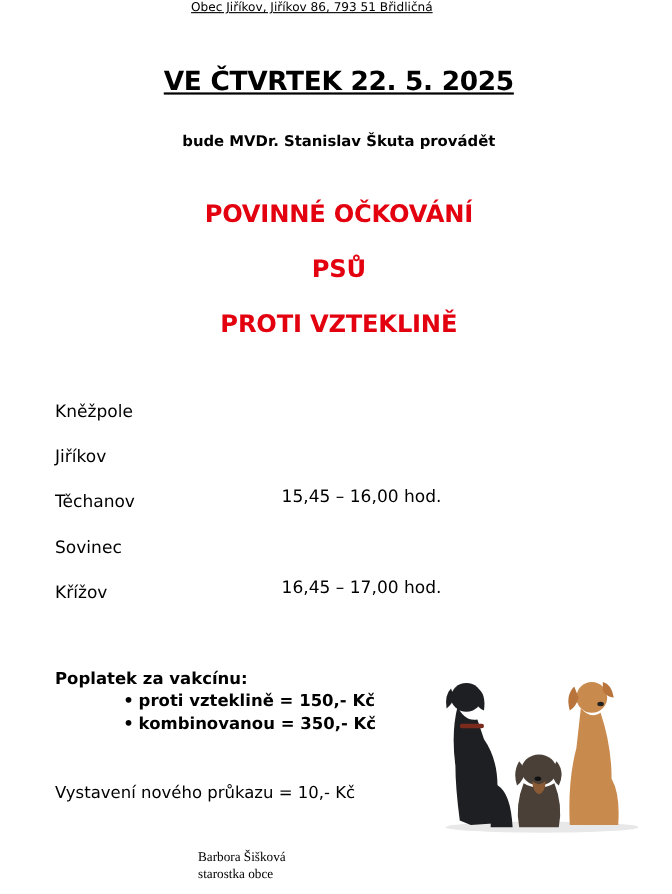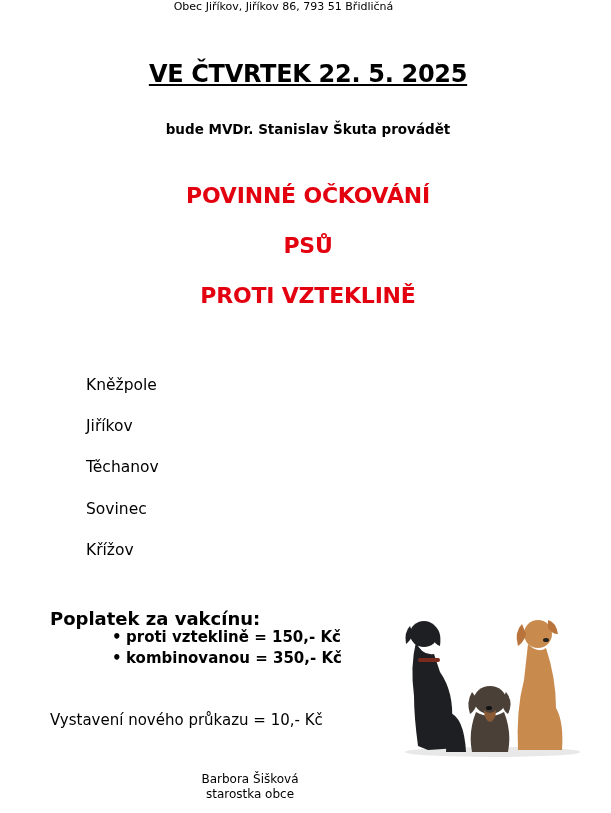--- a/index.html
+++ b/index.html
@@ -3,49 +3,49 @@
   <meta charset="utf-8">
   <style>
     html, body { margin: 0; padding: 0; background: #ffffff; }
     body {
       width: 611px; height: 813px; position: relative; overflow: hidden;
       font-family: "DejaVu Sans", "Liberation Sans", sans-serif; color: #000;
     }
     .abs { position: absolute; }
     .header-addr {
       top: 0; left: 0; width: 567px; text-align: center;
-      font-size: 11px; line-height: 14px;
+      font-size: 11px; text-decoration: underline; line-height: 14px;
     }
     .date-title {
       top: 60px; left: 0; width: 616px; text-align: center;
       font-size: 24px; font-weight: bold; text-decoration: underline;
       letter-spacing: -0.3px;
     }
     .subtitle {
       top: 121px; left: 0; width: 616px; text-align: center;
       font-size: 13.5px; font-weight: bold;
     }
     .red {
       left: 0; width: 616px; text-align: center;
       font-size: 22px; font-weight: bold; color: #e3000f;
       letter-spacing: -0.2px;
     }
     .red1 { top: 183px; }
     .red2 { top: 233px; }
     .red3 { top: 283px; }
     .sched-row { left: 50px; width: 400px; height: 20px; font-size: 15.5px; }
-    .sched-row .place { position: absolute; left: 0; top: 16px; margin-left: 36px; }
+    .sched-row .place { position: absolute; left: 0; top: 5px; }
     .sched-row .time { position: absolute; left: 206px; top: 0; }
-    .fees-title { top: 608px; left: 50px; font-size: 18px; font-weight: bold; text-align: center; }
+    .fees-title { top: 608px; left: 50px; font-size: 15px; font-weight: bold; text-align: center; }
     .fee-item { left: 112px; font-size: 15px; font-weight: bold; }
     .fee-item .bullet { display: inline-block; width: 14px; }
     .card-fee { top: 711px; left: 50px; font-size: 15px; font-weight: normal; }
     .signature {
-      top: 772px; left: 180px; width: 140px; text-align: center;
-      font-size: 12px; line-height: 15px;
+      top: 772px; left: 180px; width: 140px; 
+      font-size: 12px; line-height: 15px; font-family: Liberation Serif, serif;
     }
     .dogs { top: 612px; left: 398px; width: 182px; height: 146px; }
   </style>
 </head>
 <body>
 
 <div class="abs header-addr">Obec Jiříkov, Jiříkov 86, 793 51 Břidličná</div>
 
 <div class="abs date-title">VE ČTVRTEK 22. 5. 2025</div>
 <div class="abs subtitle">bude MVDr. Stanislav Škuta provádět</div>
@@ -56,26 +56,28 @@
 
 <div>
   <div class="abs sched-row" style="top:360px">
     <span class="place">Kněžpole</span>
   </div>
   <div class="abs sched-row" style="top:401px">
     <span class="place">Jiříkov</span>
   </div>
   <div class="abs sched-row" style="top:442px">
     <span class="place">Těchanov</span>
+    <span class="time">15,45 – 16,00 hod.</span>
   </div>
   <div class="abs sched-row" style="top:484px">
     <span class="place">Sovinec</span>
   </div>
   <div class="abs sched-row" style="top:525px">
     <span class="place">Křížov</span>
+    <span class="time">16,45 – 17,00 hod.</span>
   </div>
 </div>
 
 <div class="abs fees-title">Poplatek za vakcínu:</div>
 <div class="abs fee-item" style="top:628px">
   <span class="bullet">•</span><span>proti vzteklině = 150,- Kč</span>
 </div>
 <div class="abs fee-item" style="top:649px">
   <span class="bullet">•</span><span>kombinovanou = 350,- Kč</span>
 </div>

